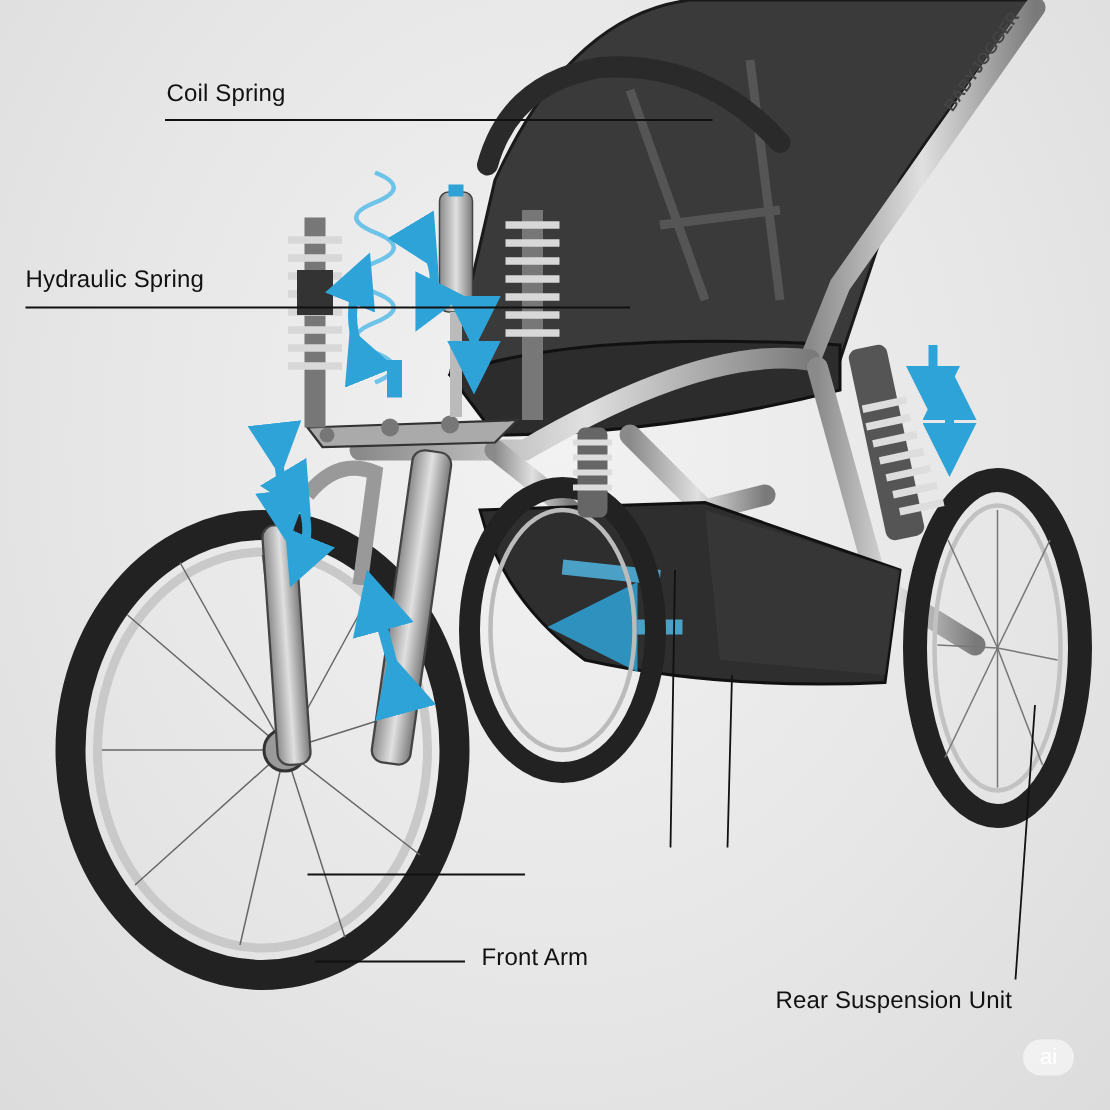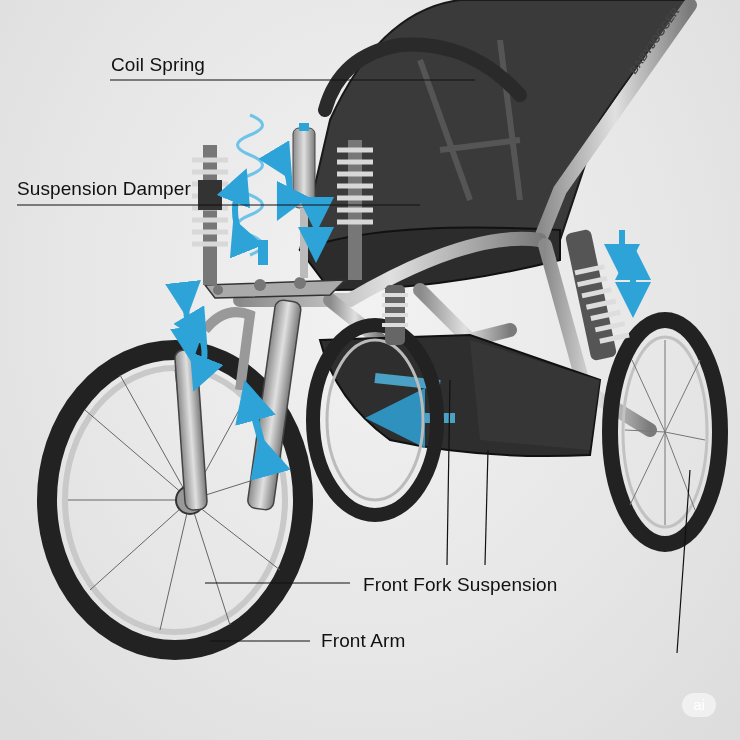--- a/index.html
+++ b/index.html
@@ -1,19 +1,19 @@
 <!DOCTYPE html>
 <html><head>
 <meta charset="utf-8">
 <style>
   html,body{margin:0;padding:0;}
   body{width:740px;height:740px;overflow:hidden;background:#e9e9e9;font-family:"Liberation Sans",sans-serif;}
   .canvas{position:relative;width:740px;height:740px;background:radial-gradient(ellipse at 50% 40%,#f2f2f2 0%,#e6e6e6 60%,#dcdcdc 100%);}
   svg.art{position:absolute;left:0;top:0;}
-  .label{position:absolute;font-size:19px;color:#111;white-space:nowrap;letter-spacing:0.1px;}
+  .label{position:absolute;font-size:16px;color:#111;white-space:nowrap;letter-spacing:0.1px;}
   .wm{position:absolute;left:682px;top:693px;width:34px;height:24px;border-radius:12px;background:rgba(255,255,255,0.55);color:#fff;font-size:15px;text-align:center;line-height:24px;}
 </style>
 </head>
 <body>
 
 <div class="canvas">
   <svg class="art" width="740" height="740" viewBox="0 0 740 740">
     <defs>
       <linearGradient id="metal" x1="0" x2="1">
         <stop offset="0" stop-color="#8a8a8a"></stop>
@@ -142,17 +142,17 @@
       <line x1="17" y1="205" x2="420" y2="205"></line>
       <line x1="205" y1="583" x2="350" y2="583"></line>
       <line x1="450" y1="380" x2="447" y2="565"></line>
       <line x1="488" y1="450" x2="485" y2="565"></line>
       <line x1="210" y1="641" x2="310" y2="641"></line>
       <line x1="690" y1="470" x2="677" y2="653"></line>
     </g>
   </svg>
 
   <div class="label" style="left:111px;top:54px;">Coil Spring</div>
-  <div class="label" style="left:17px;top:178px;">Suspension Damper</div>
-  <div class="label" style="left:363px;top:574px;">Front Fork Suspension</div>
+  <div class="label" style="left:17px;top:178px;">Hydraulic Spring</div>
   <div class="label" style="left:321px;top:630px;">Front Arm</div>
+  <div class="label" style="left:517px;top:659px;">Rear Suspension Unit</div>
   <div class="wm">ai</div>
 </div>
 
 </body></html>

